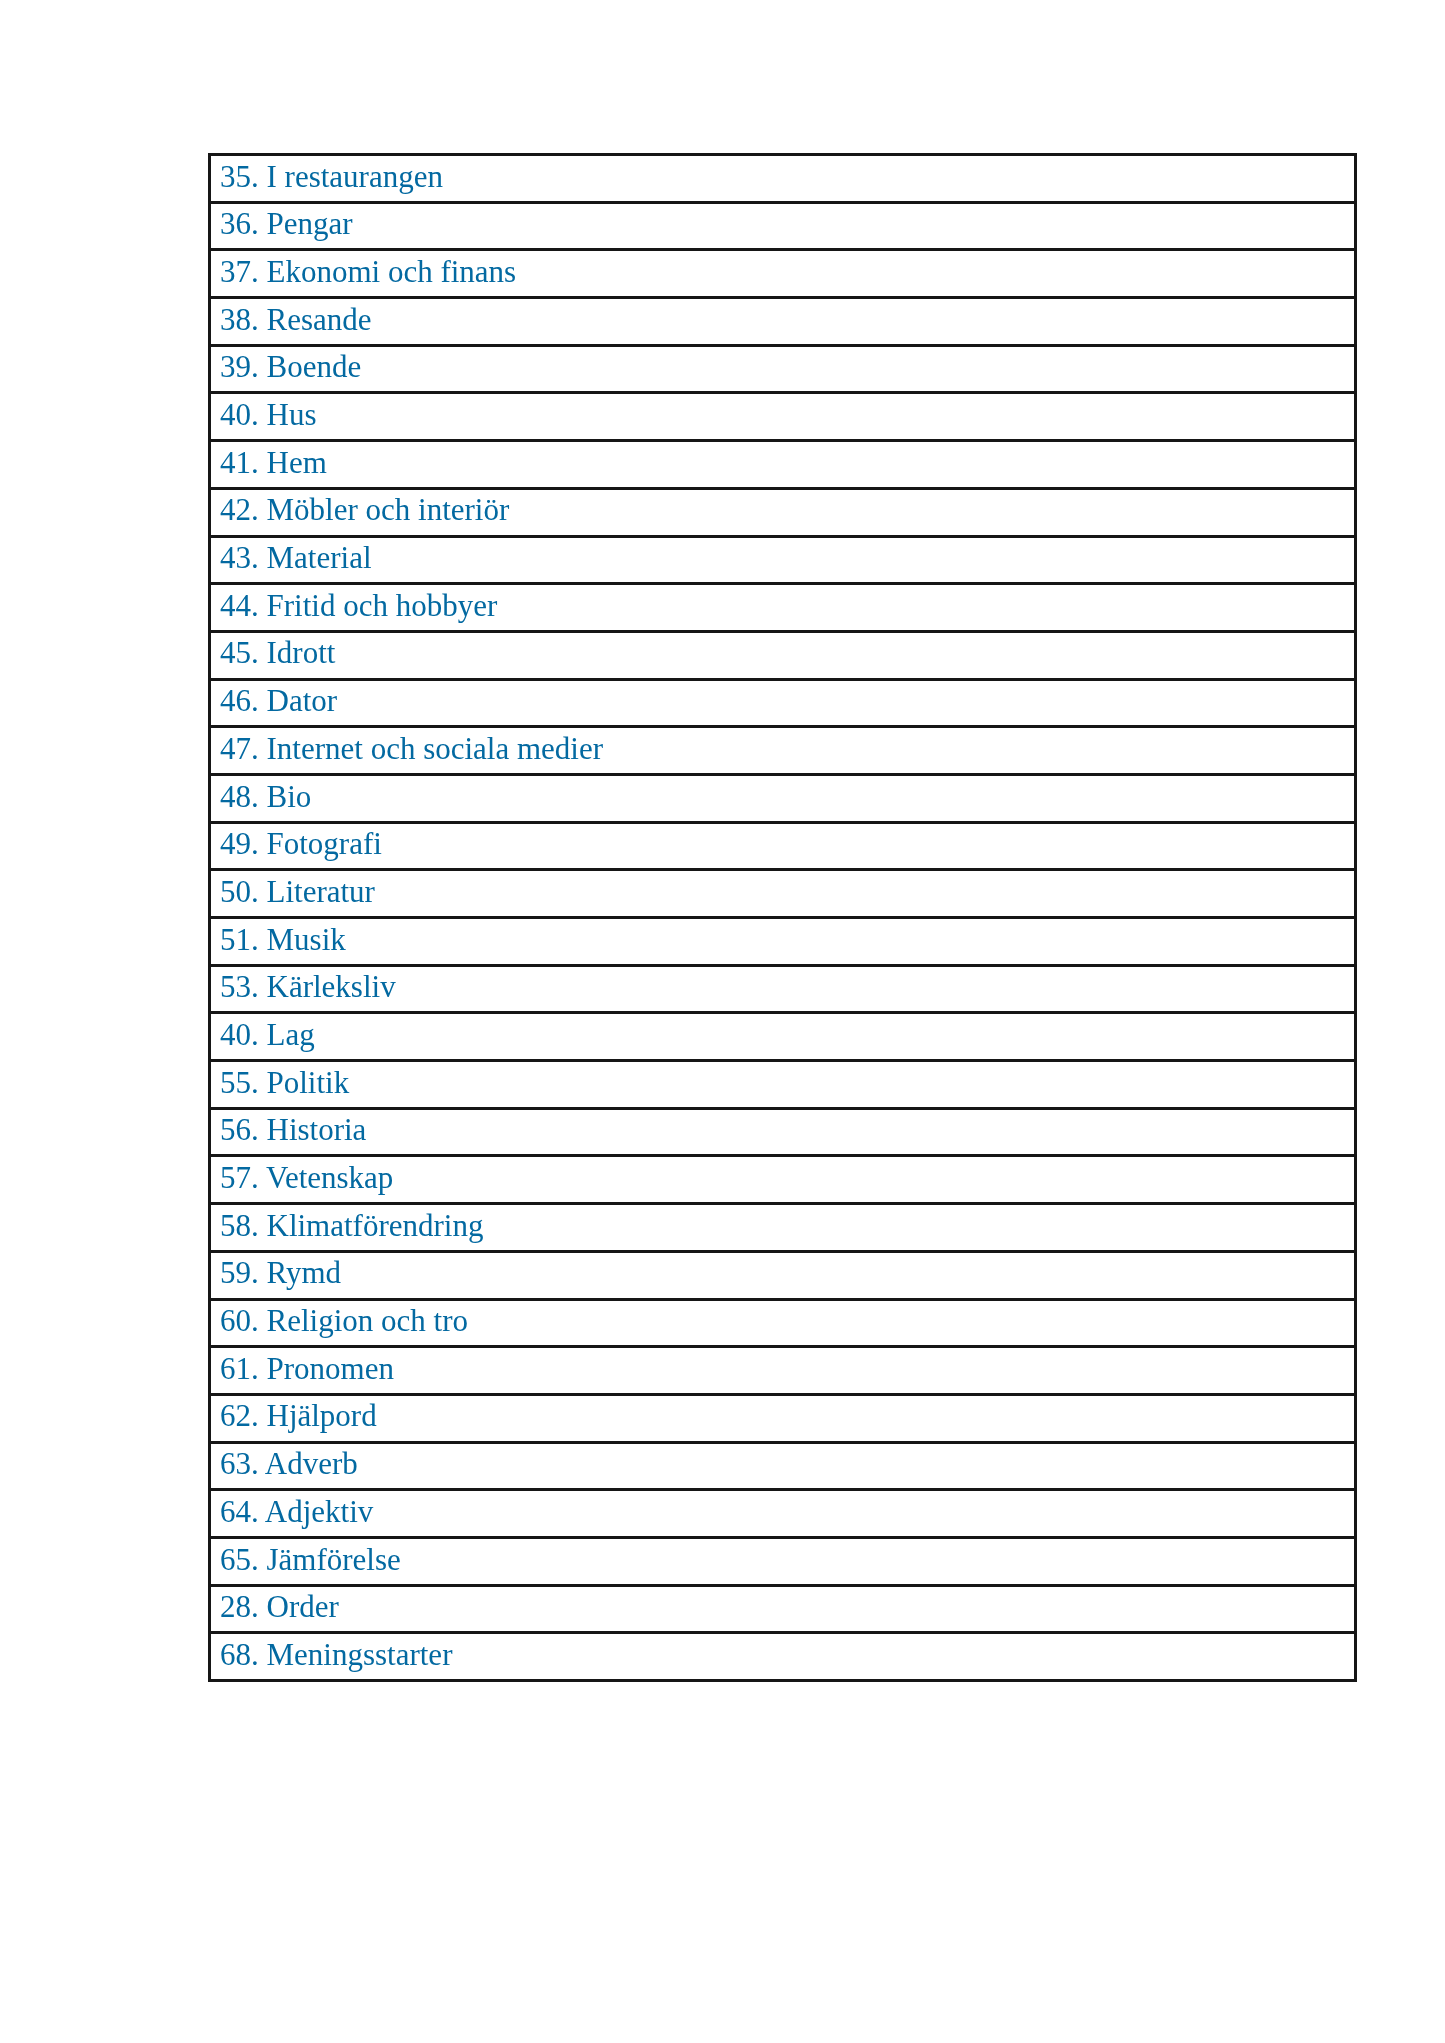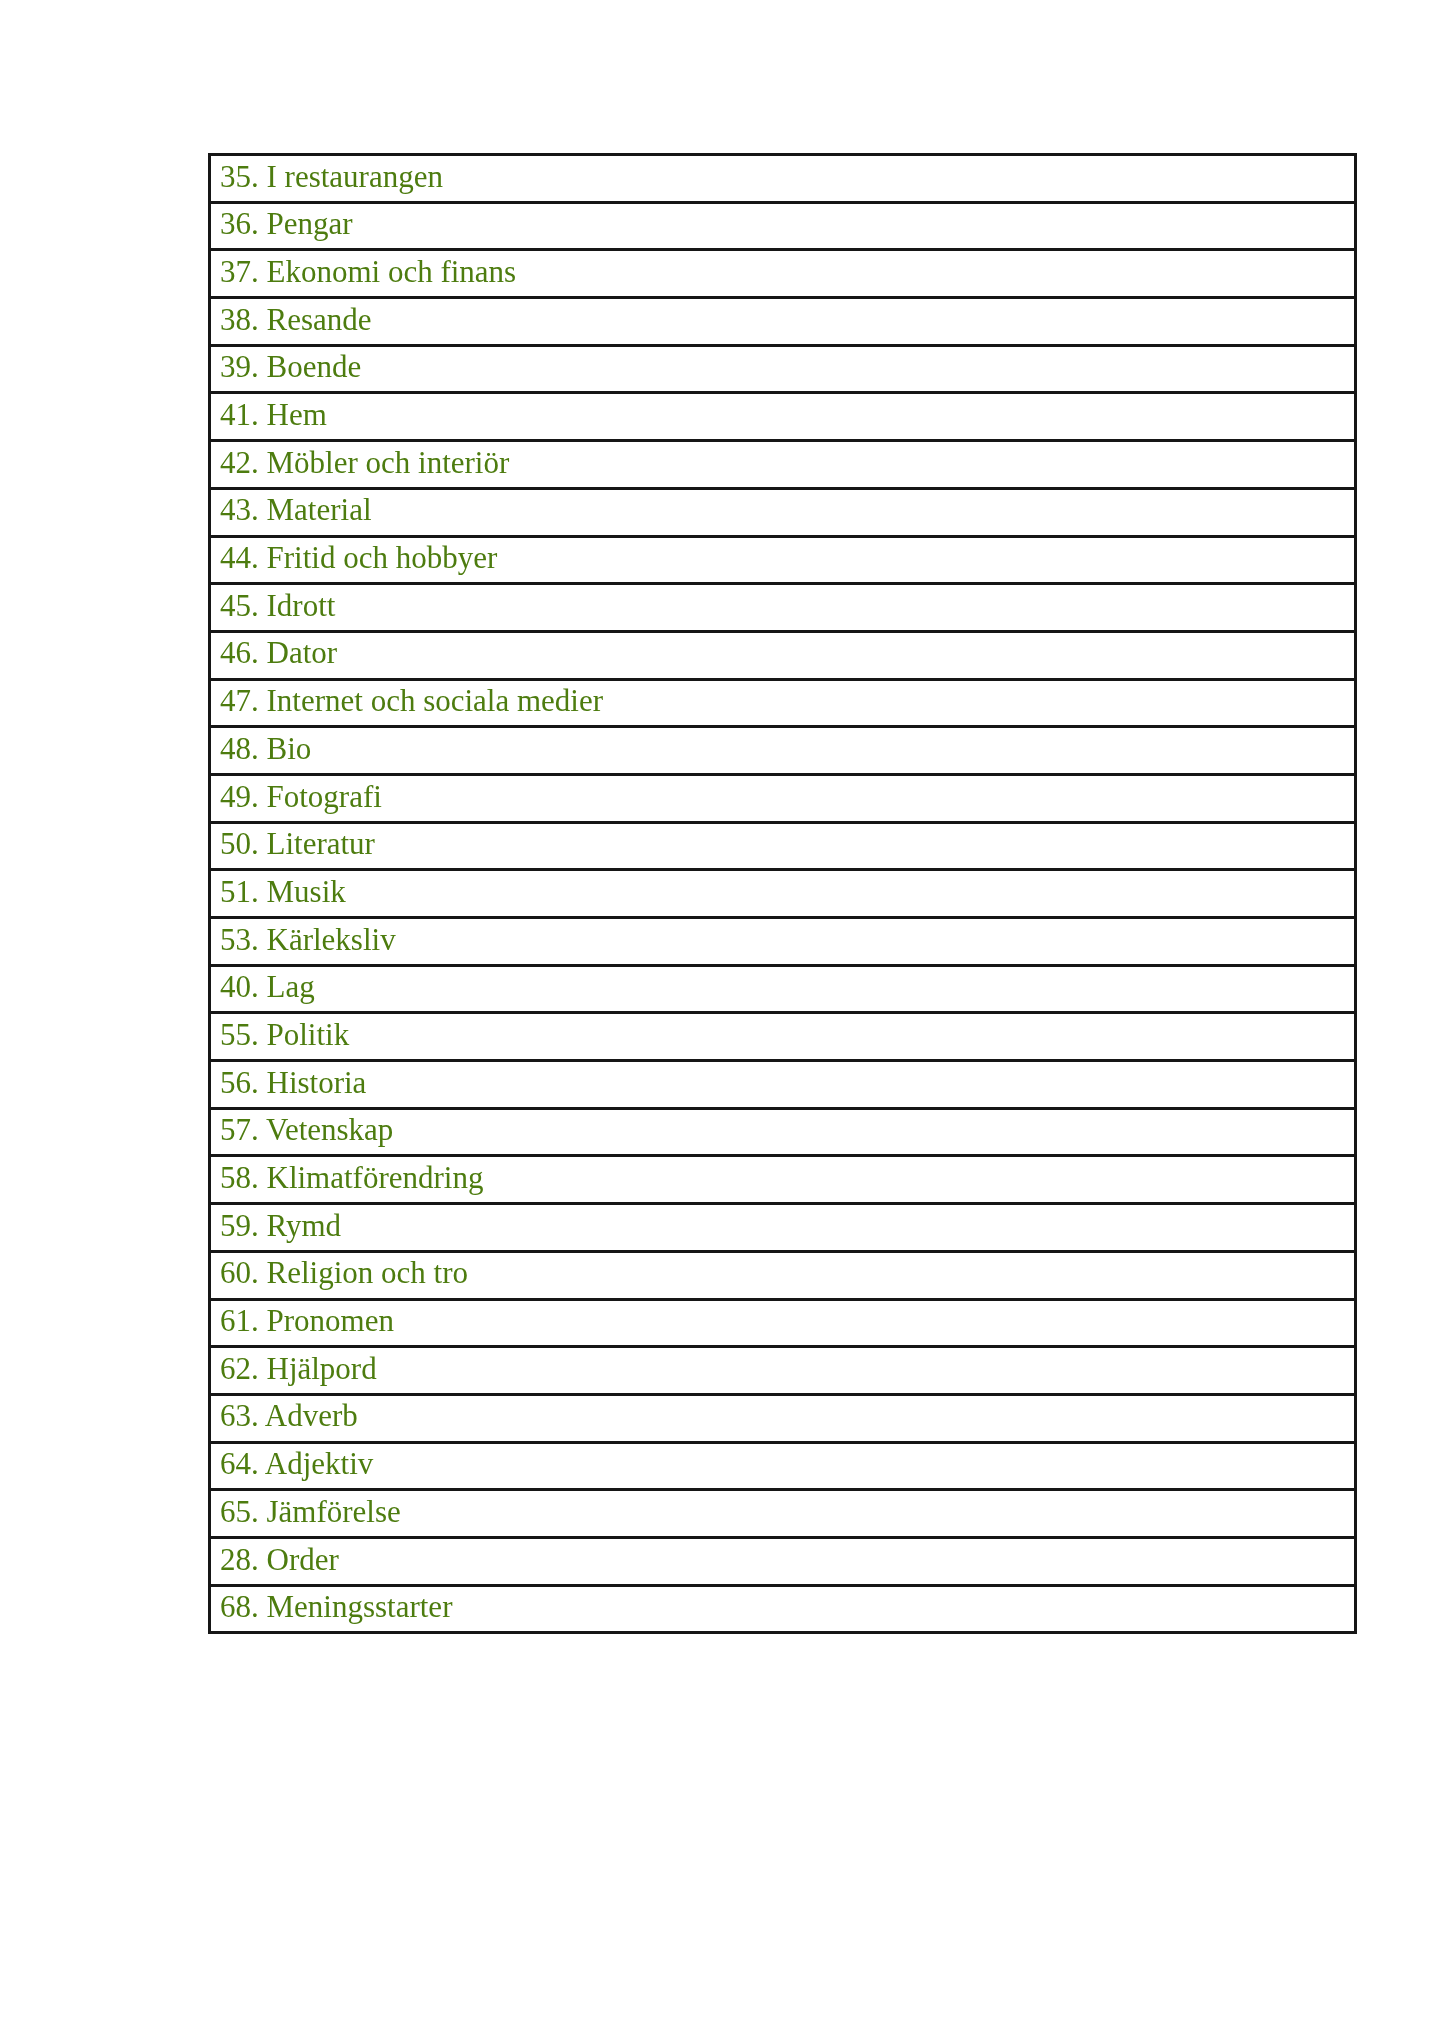--- a/index.html
+++ b/index.html
@@ -26,21 +26,21 @@
     border-collapse: collapse;
     table-layout: fixed;
   }
   .toc-table td {
     border: 3px solid #161616;
     height: 47.7px;
     box-sizing: border-box;
     padding: 0 6px 3px 9px;
     font-size: 31px;
     line-height: 1.05;
-    color: #4d7c0f;
+    color: #0369a1;
     vertical-align: middle;
     white-space: nowrap;
     overflow: hidden;
   }
 </style>
 </head>
 <body>
 
 <div class="page">
   <table class="toc-table">
@@ -58,20 +58,23 @@
   </tr>
 
   <tr>
     <td>38. Resande</td>
   </tr>
 
   <tr>
     <td>39. Boende</td>
   </tr>
 
+  <tr>
+    <td>40. Hus</td>
+  </tr>
 
   <tr>
     <td>41. Hem</td>
   </tr>
 
   <tr>
     <td>42. Möbler och interiör</td>
   </tr>
 
   <tr>

